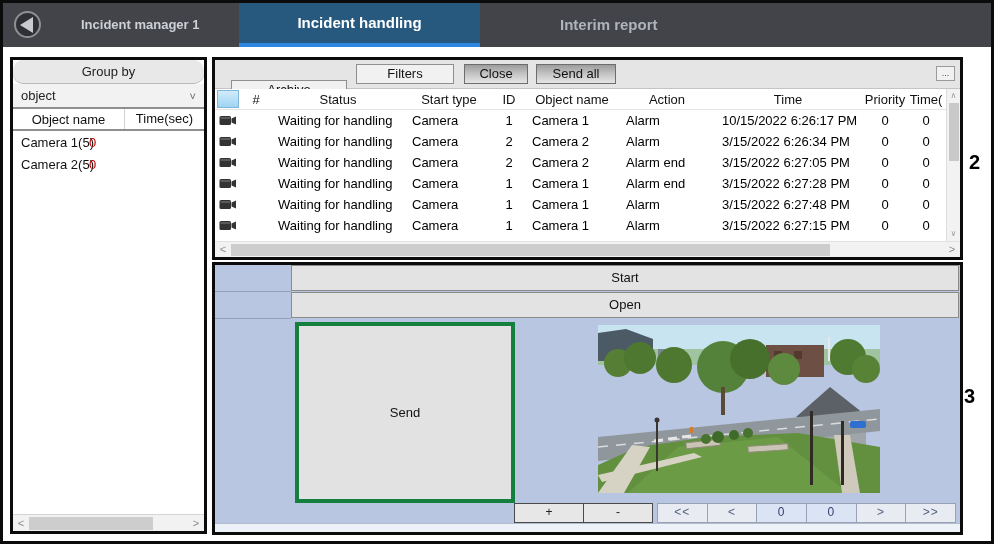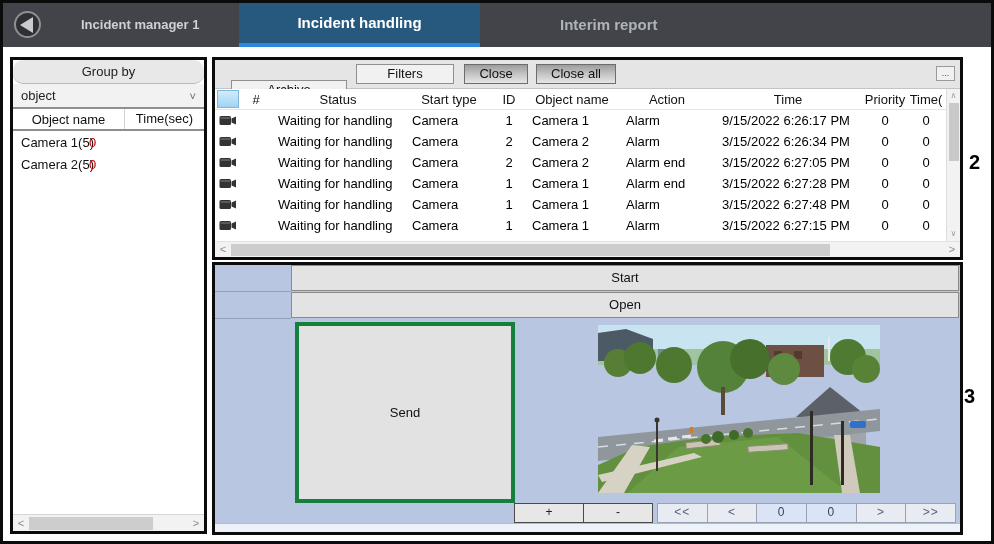--- a/index.html
+++ b/index.html
@@ -139,21 +139,21 @@
         </div>
       <div class="sb-arrow">&gt;</div>
     </div>
   </div>
 
   <div class="region2">
     <div class="toolbar">
       <div class="tb-btn tb-archive">Archive</div>
       <div class="tb-btn tb-filters">Filters</div>
       <div class="tb-btn dark tb-close">Close</div>
-      <div class="tb-btn dark tb-closeall">Close all</div>
+      <div class="tb-btn dark tb-closeall">Send all</div>
       <div class="tb-btn tb-more">...</div>
     </div>
     <div class="tablewrap">
       <div class="thead">
         <div class="icon-cell">
             <div class="sel-box"></div>
           </div>
       <div class="hcell c-num">#</div>
           <div class="hcell c-status">Status</div>
           <div class="hcell c-type">Start type</div>
@@ -172,21 +172,21 @@
     <path d="M12.5 4.5 L17 2.5 V10.5 L12.5 8.5 Z" fill="#333"></path>
     <rect x="1.5" y="3" width="9.5" height="2" fill="#5a5a5a"></rect>
   </svg>
 </div>
             <div class="c-num"></div>
             <div class="c-status">Waiting for handling</div>
             <div class="c-type">Camera</div>
             <div class="c-id">1</div>
             <div class="c-name">Camera 1</div>
             <div class="c-action">Alarm</div>
-            <div class="c-time">9/15/2022 6:26:17 PM</div>
+            <div class="c-time">10/15/2022 6:26:17 PM</div>
             <div class="c-priority">0</div>
             <div class="c-time2">0</div>
           </div>
           <div class="trow">
             <div class="icon-cell">
   <svg width="18" height="13" viewBox="0 0 18 13">
     <rect x="0.5" y="2" width="11.5" height="9" rx="1.5" fill="#333"></rect>
     <path d="M12.5 4.5 L17 2.5 V10.5 L12.5 8.5 Z" fill="#333"></path>
     <rect x="1.5" y="3" width="9.5" height="2" fill="#5a5a5a"></rect>
   </svg>

